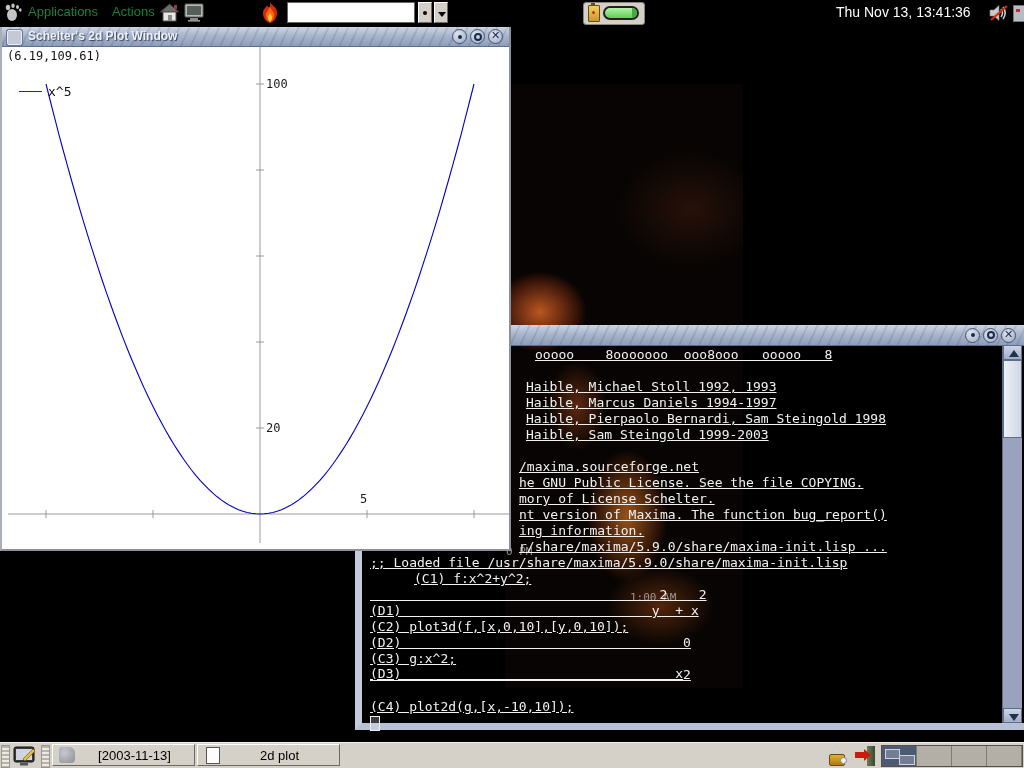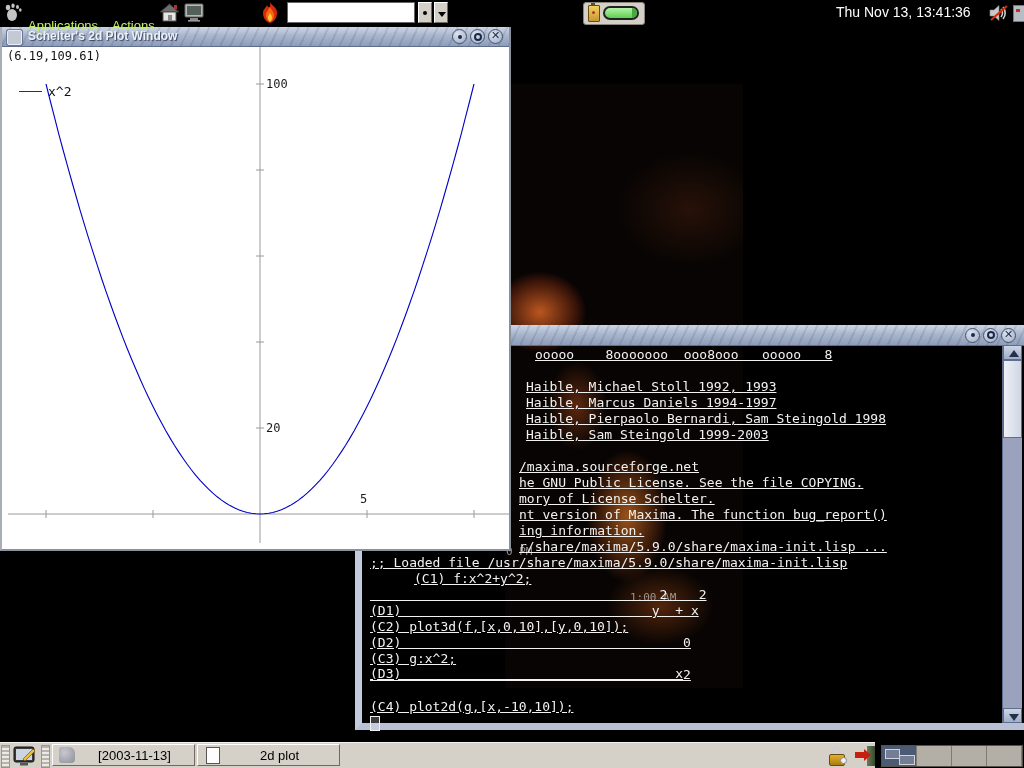--- a/index.html
+++ b/index.html
@@ -62,21 +62,21 @@
     background:linear-gradient(#ccd5e5,#a0aec8);border:1px solid #5f6e8d;}
   .sb-btn.up{top:0;} .sb-btn.down{bottom:0;}
   .sb-arrow{position:absolute;left:4.5px;width:0;height:0;border-left:5px solid transparent;
     border-right:5px solid transparent;}
   .sb-btn.up .sb-arrow{top:4px;border-bottom:7px solid #25304a;}
   .sb-btn.down .sb-arrow{top:5px;border-top:7px solid #25304a;}
   #sb-thumb{position:absolute;left:0;top:15px;width:19px;height:78px;box-sizing:border-box;
     background:linear-gradient(90deg,#eef1f6,#cfd6e4);border:1px solid #5f6e8d;}
   
   #top-panel{position:absolute;left:0;top:0;width:1024px;height:25px;background:#000;z-index:30;}
-  .menu-label{position:absolute;top:18px;font:13px "Liberation Sans",sans-serif;color:#bef264;}
+  .menu-label{position:absolute;top:4px;font:13px "Liberation Sans",sans-serif;color:#15803d;}
   #cmd-entry{position:absolute;left:287px;top:2px;width:128px;height:21px;background:#fff;
     border:1px solid #666;box-sizing:border-box;font:12px "Liberation Sans",sans-serif;padding:0 3px;}
   .mini-btn{position:absolute;top:2px;width:14px;height:21px;background:#d4d0c8;
     border:1px solid;border-color:#fff #6e6a63 #6e6a63 #fff;box-sizing:border-box;}
   .mini-btn .b-dot{position:absolute;left:4px;top:8px;width:4px;height:4px;border-radius:50%;background:#000;}
   .mini-btn .b-arr{position:absolute;left:3px;top:9px;width:0;height:0;border-left:4px solid transparent;
     border-right:4px solid transparent;border-top:5px solid #000;}
   #battery-applet{position:absolute;left:583px;top:2px;width:60px;height:21px;background:#d4d0c8;
     border:1px solid #8a867e;border-radius:3px;}
   #batt-small{position:absolute;left:4px;top:2px;width:10px;height:15px;background:linear-gradient(#f0d060,#c89830);
@@ -84,22 +84,22 @@
   #batt-small:before{content:"";position:absolute;left:2px;top:-3px;width:4px;height:2px;background:#6a4a10;}
   #batt-small:after{content:"";position:absolute;left:2.5px;top:5px;width:3px;height:3px;border-radius:50%;background:#c03020;}
   #batt-pill{position:absolute;left:19px;top:3px;width:36px;height:14px;border-radius:7px;
     background:linear-gradient(#b4f4a6,#5ecf52);border:2px solid #222;box-sizing:border-box;}
   #batt-pill:before{content:"";position:absolute;right:0px;top:0px;width:5px;height:10px;
     background:#49a840;border-radius:0 5px 5px 0;}
   #clock{position:absolute;left:836px;top:4px;font:14px "Liberation Sans",sans-serif;color:#fff;white-space:nowrap;}
   #edge-applet{position:absolute;left:1013px;top:5px;width:11px;height:15px;background:#b8bcc4;border:1px solid #777;}
   #edge-applet:before{content:"";position:absolute;left:2px;top:3px;width:4px;height:3px;background:#c03020;}
   
-  #bottom-panel{position:absolute;left:0;top:742px;width:827px;height:26px;background:#d5d1c9;
-    border-top:1px solid #f4f2ee;z-index:30;padding-left:48px;}
+  #bottom-panel{position:absolute;left:0;top:742px;width:1024px;height:26px;background:#d5d1c9;
+    border-top:1px solid #f4f2ee;z-index:30;}
   .panel-handle{position:absolute;top:2px;width:7px;height:21px;
     background:repeating-linear-gradient(180deg,#b8b4ac 0 2px,#eceae6 2px 4px);border:1px solid #9a968e;}
   #task-buttons{position:absolute;left:52px;top:1px;height:23px;display:flex;gap:2px;}
   .task-btn{width:143px;height:22px;background:#d5d1c9;border:1px solid;
     border-color:#fff #6e6a63 #6e6a63 #fff;box-sizing:border-box;display:flex;align-items:center;
     font:13px "Liberation Sans",sans-serif;color:#000;}
   .task-btn .t-label{flex:1;text-align:center;}
   .t-icon{width:16px;height:16px;margin-left:6px;position:relative;flex:none;}
   .t-icon.doc{background:radial-gradient(circle at 35% 35%,#c8c8d0,#8e8e98);border-radius:3px 6px 4px 3px;}
   .t-icon.page{width:12px;height:15px;margin-left:8px;background:#fdfdfd;border:1px solid #555;}
@@ -213,21 +213,21 @@
             <div class="ring"></div>
           </div>
         <div class="wbtn">
             <div class="cross">✕</div>
           </div>
       </div>
     </div>
     <div id="coord-readout">(6.19,109.61)</div>
     <div id="plot-legend">
       <div class="legend-line"></div>
-      <div class="legend-text">x^2</div>
+      <div class="legend-text">x^5</div>
     </div>
   </div>
 
   <div id="top-panel">
     <svg class="psvg" style="left:4px;top:3px;" width="19" height="19" viewBox="0 0 19 19">
       <ellipse cx="8" cy="12" rx="5" ry="6" fill="#c4c4c4"></ellipse>
       <ellipse cx="4" cy="4.5" rx="2.2" ry="2.8" fill="#c4c4c4"></ellipse>
       <ellipse cx="9" cy="2.8" rx="1.7" ry="2.2" fill="#c4c4c4"></ellipse>
       <ellipse cx="13.5" cy="4" rx="1.5" ry="2" fill="#c4c4c4"></ellipse>
       <ellipse cx="16.3" cy="7" rx="1.3" ry="1.7" fill="#c4c4c4"></ellipse>

